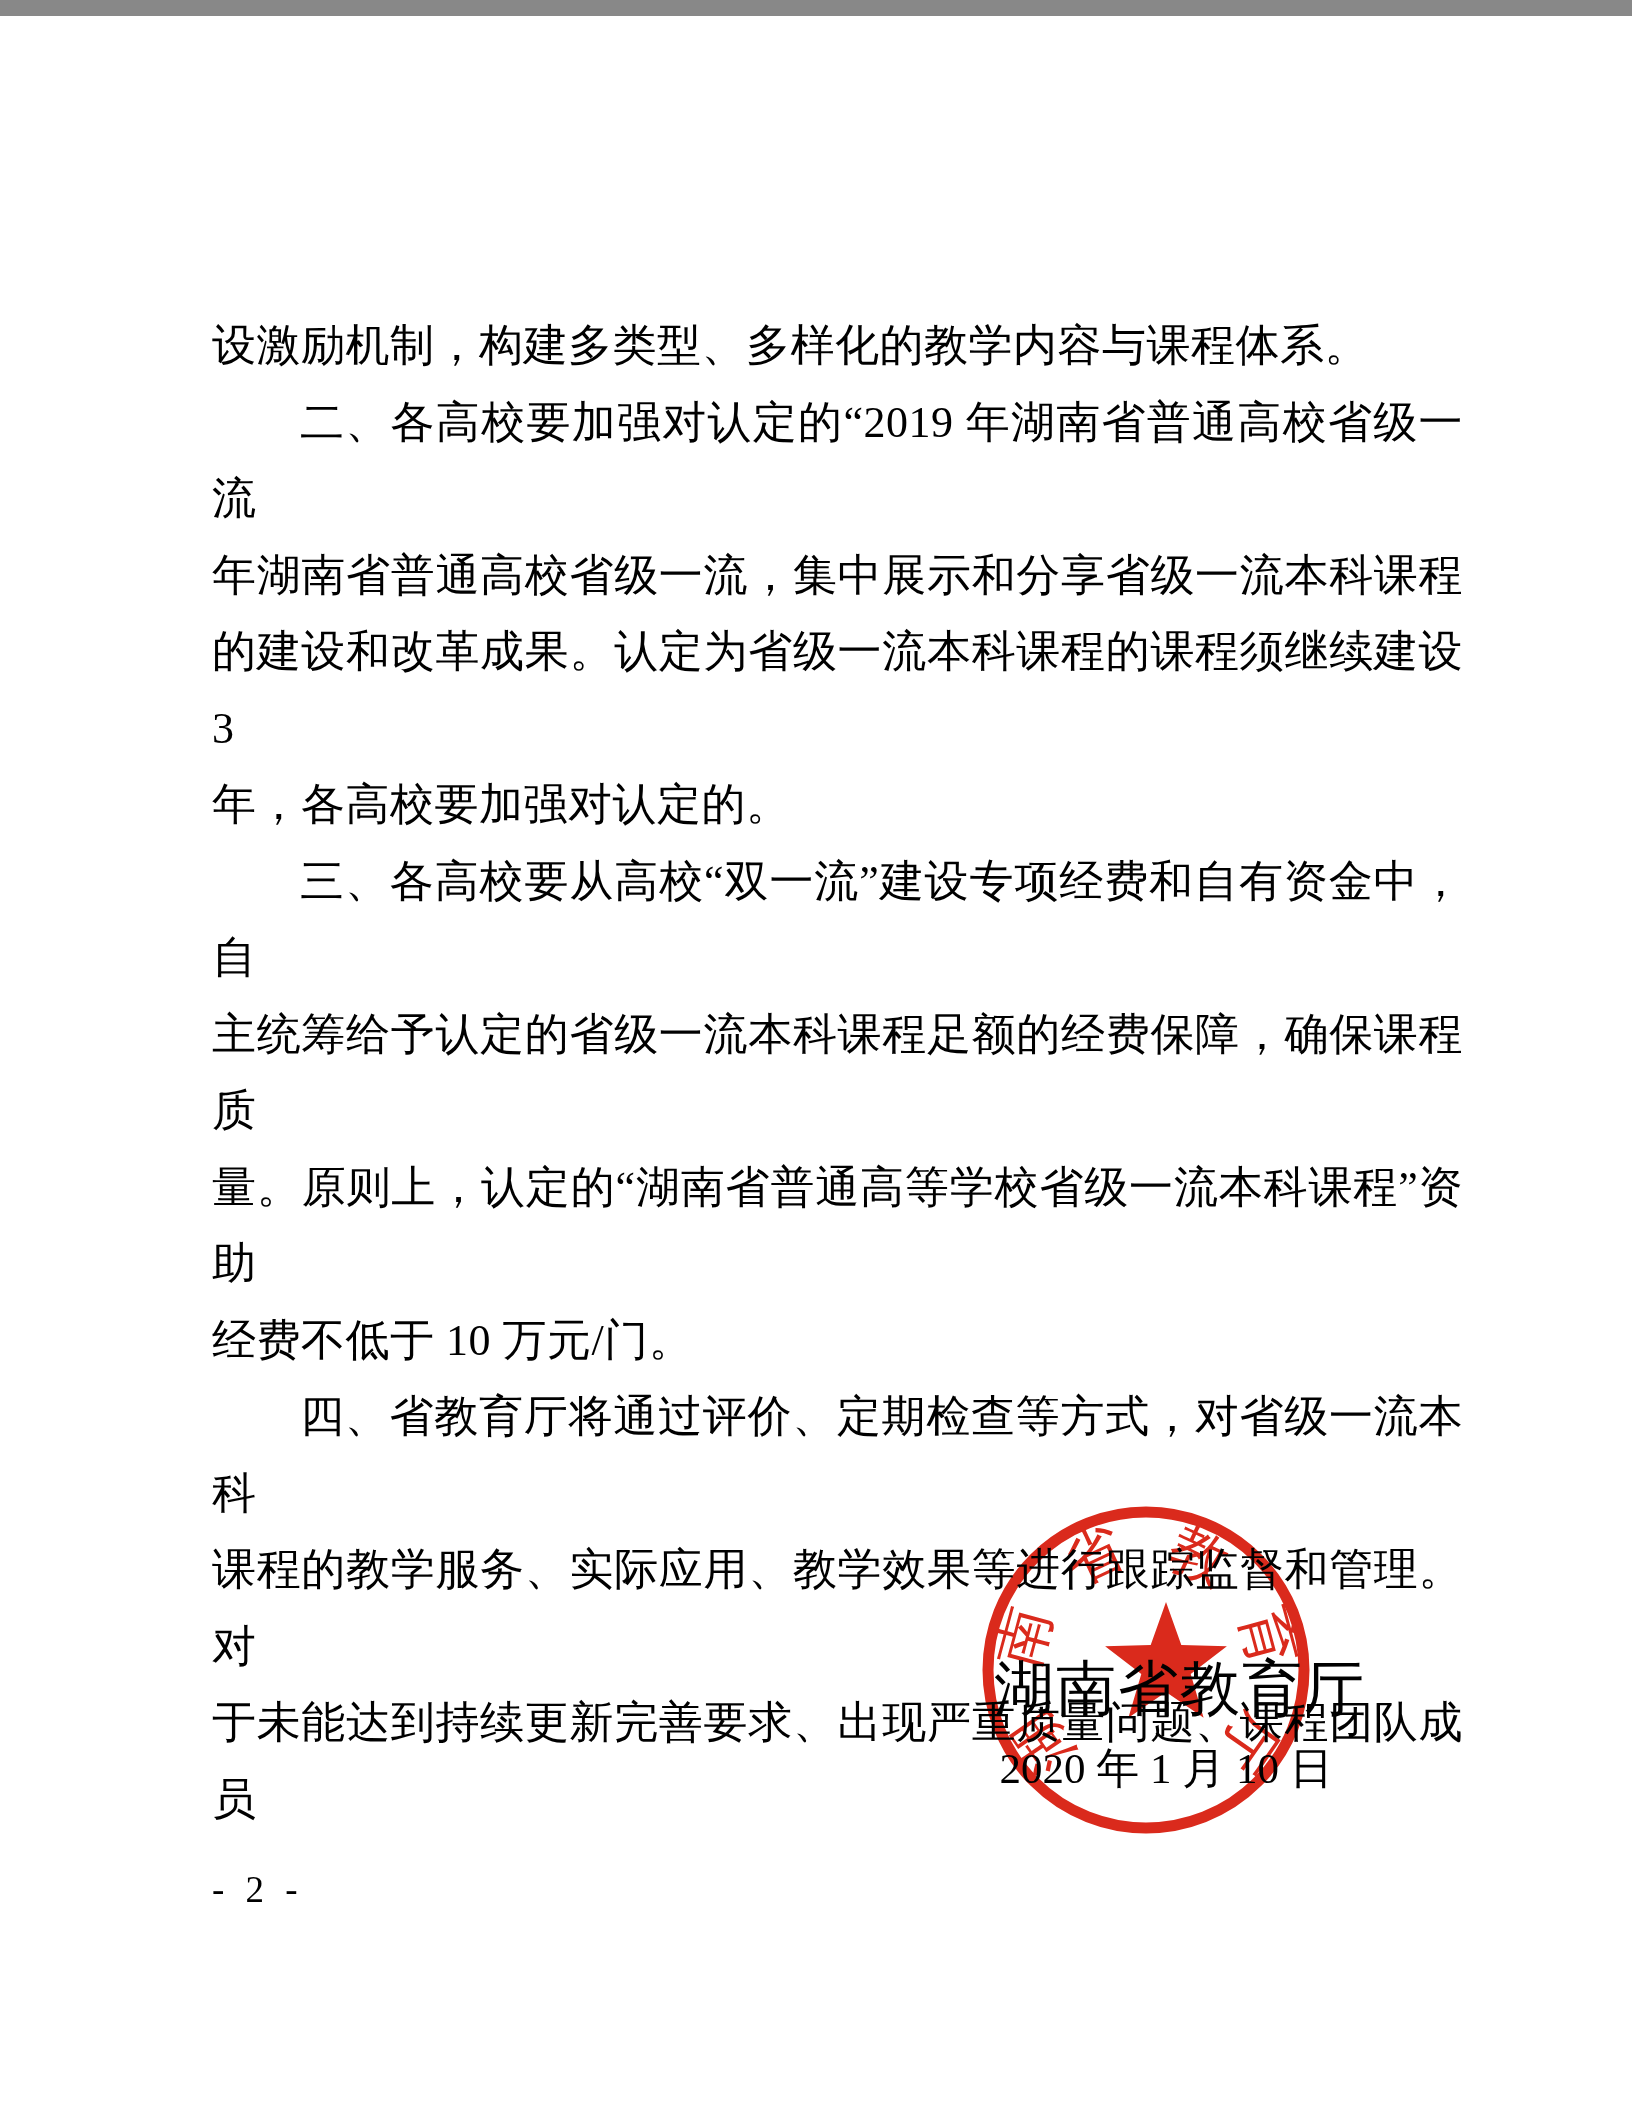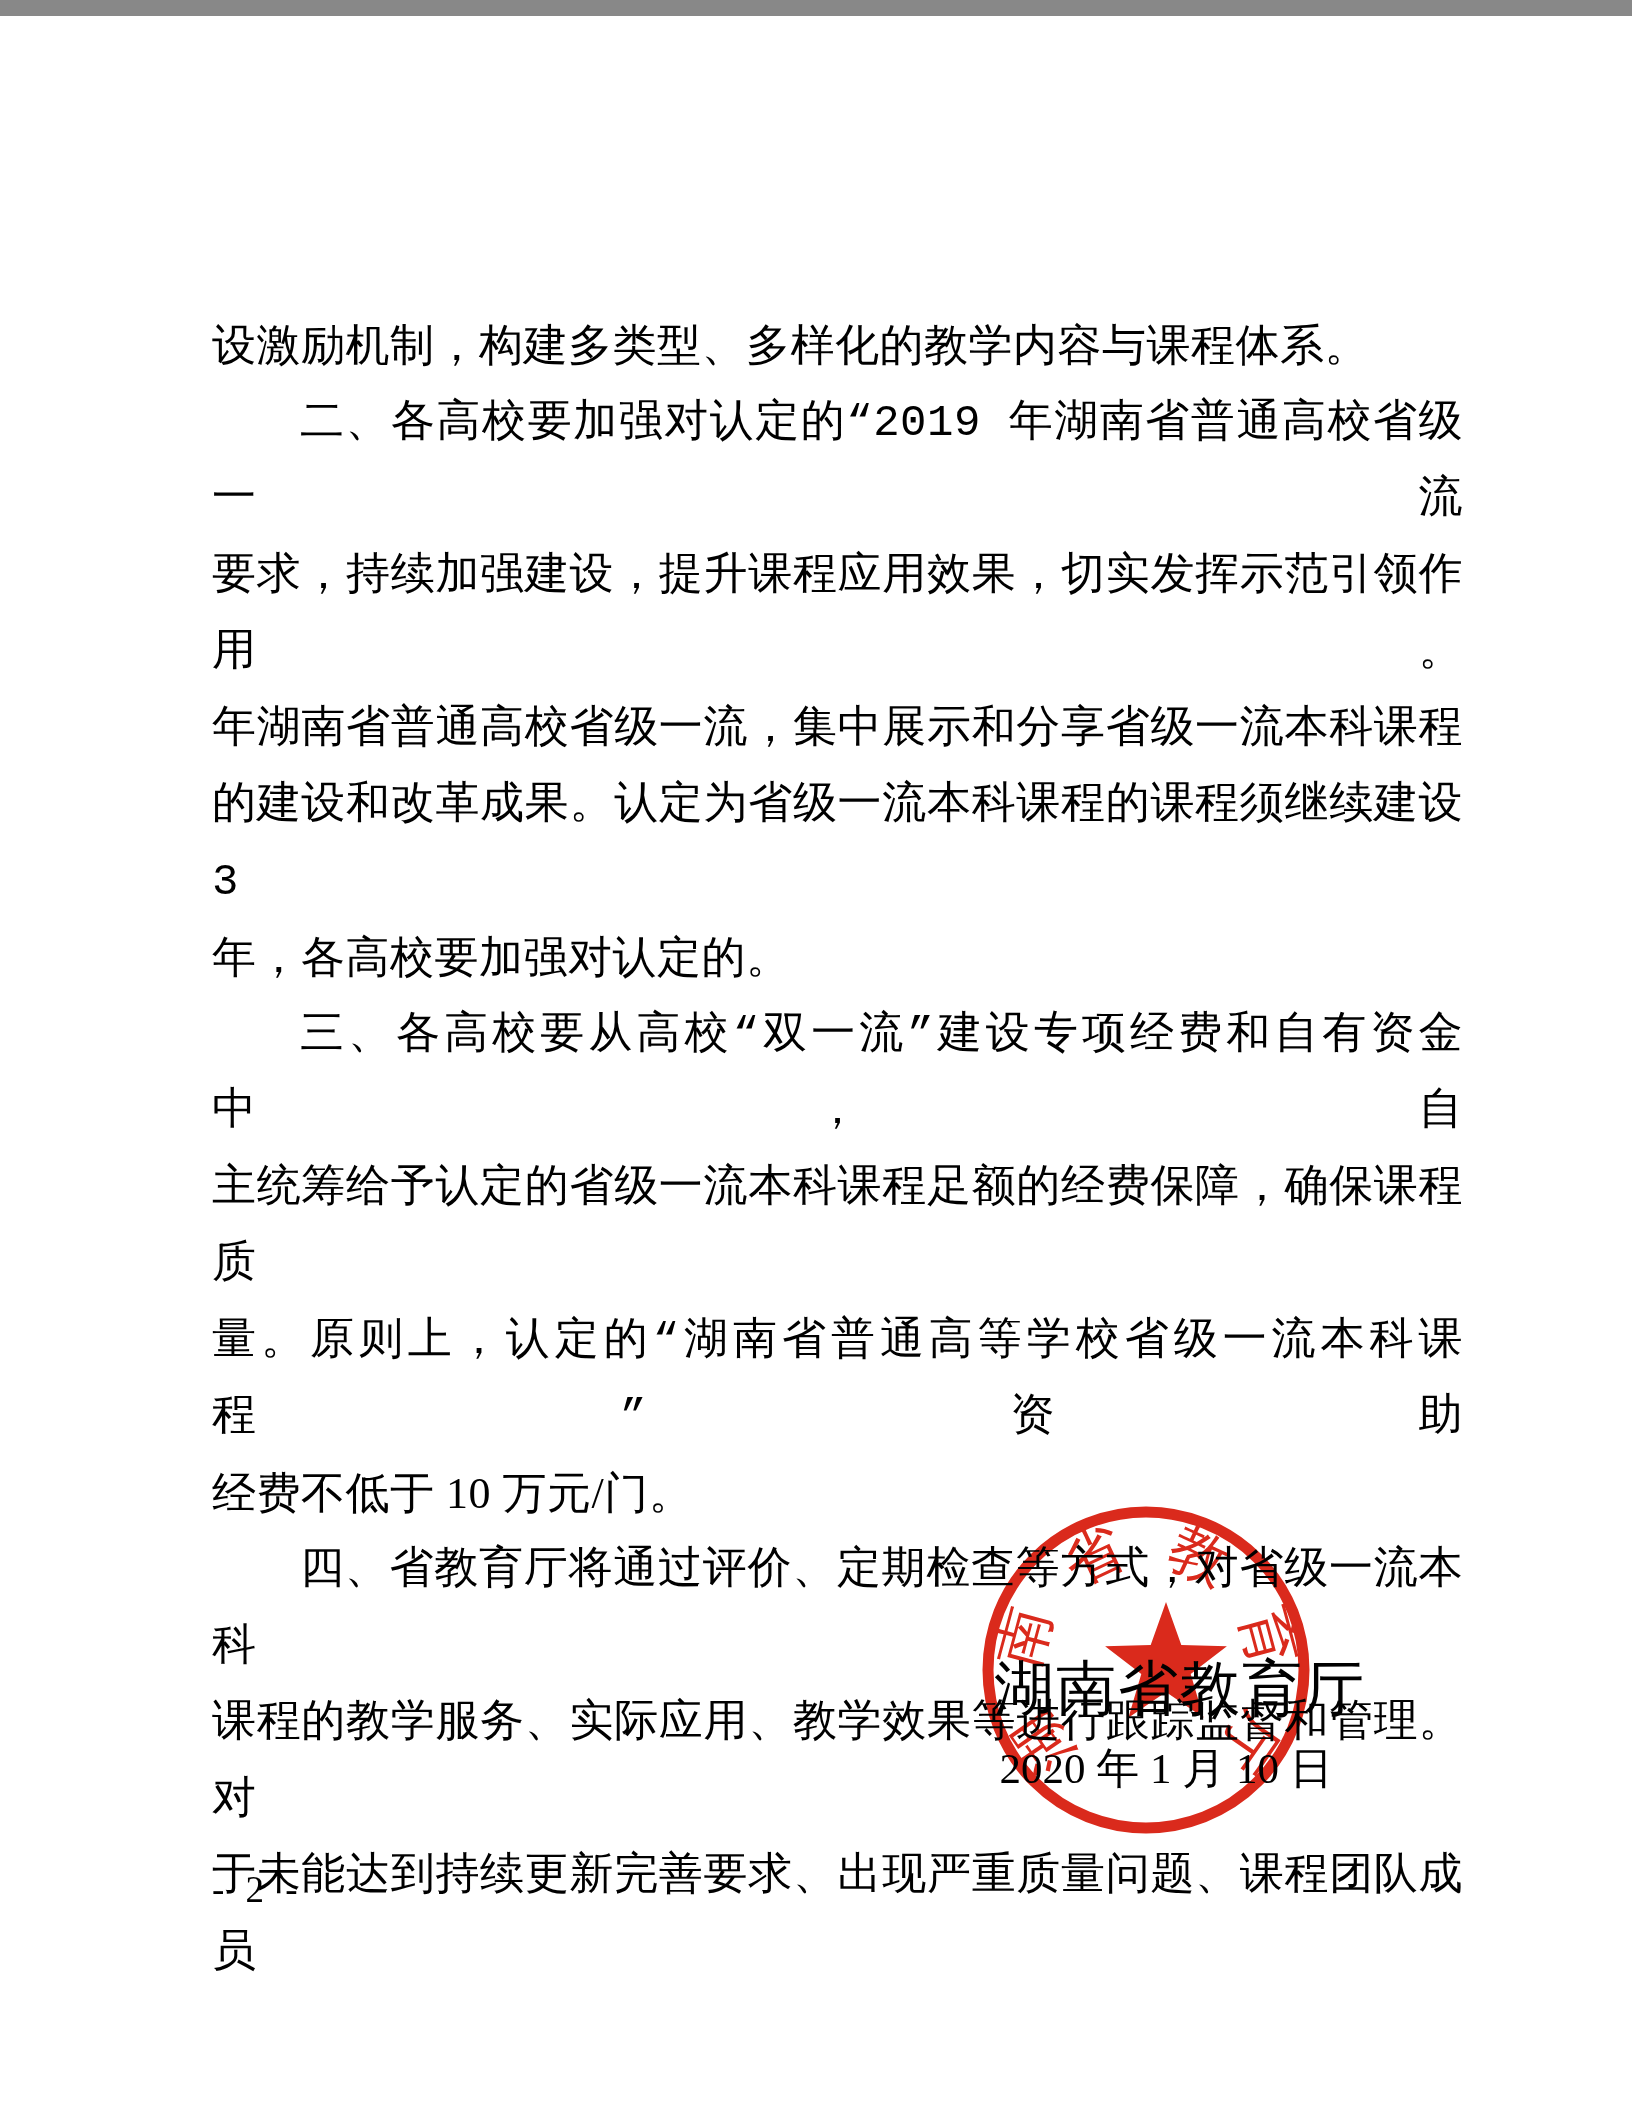--- a/index.html
+++ b/index.html
@@ -18,21 +18,20 @@
     width:1251px;
     font-size:44px;
     line-height:76.5px;
     letter-spacing:0.5px;
   }
   .line{white-space:pre-wrap;}
   .line.justify{
     text-align:justify;
     text-align-last:justify;
     text-justify:inter-character;
-    font-family:Liberation Mono, monospace;
   }
   .line.indent2{text-indent:88px;}
   .seal{
     position:absolute;
     left:978px;top:1478px;
     width:344px;height:356px;
     mix-blend-mode:multiply;
     pointer-events:none;
   }
   .seal svg{display:block;}
@@ -67,21 +66,20 @@
   }
 </style>
 </head>
 <body>
 
 <div class="page">
 
   <div class="textblock">
     <div class="line">设激励机制，构建多类型、多样化的教学内容与课程体系。</div>
     <div class="line justify indent2">二、各高校要加强对认定的“2019 年湖南省普通高校省级一流</div>
-    <div class="line justify">要求，持续加强建设，提升课程应用效果，切实发挥示范引领作用。</div>
     <div class="line justify">年湖南省普通高校省级一流，集中展示和分享省级一流本科课程</div>
     <div class="line justify">的建设和改革成果。认定为省级一流本科课程的课程须继续建设 3</div>
     <div class="line">年，各高校要加强对认定的。</div>
     <div class="line justify indent2">三、各高校要从高校“双一流”建设专项经费和自有资金中，自</div>
     <div class="line justify">主统筹给予认定的省级一流本科课程足额的经费保障，确保课程质</div>
     <div class="line justify">量。原则上，认定的“湖南省普通高等学校省级一流本科课程”资助</div>
     <div class="line">经费不低于 10 万元/门。</div>
     <div class="line justify indent2">四、省教育厅将通过评价、定期检查等方式，对省级一流本科</div>
     <div class="line justify">课程的教学服务、实际应用、教学效果等进行跟踪监督和管理。对</div>
     <div class="line justify">于未能达到持续更新完善要求、出现严重质量问题、课程团队成员</div>

